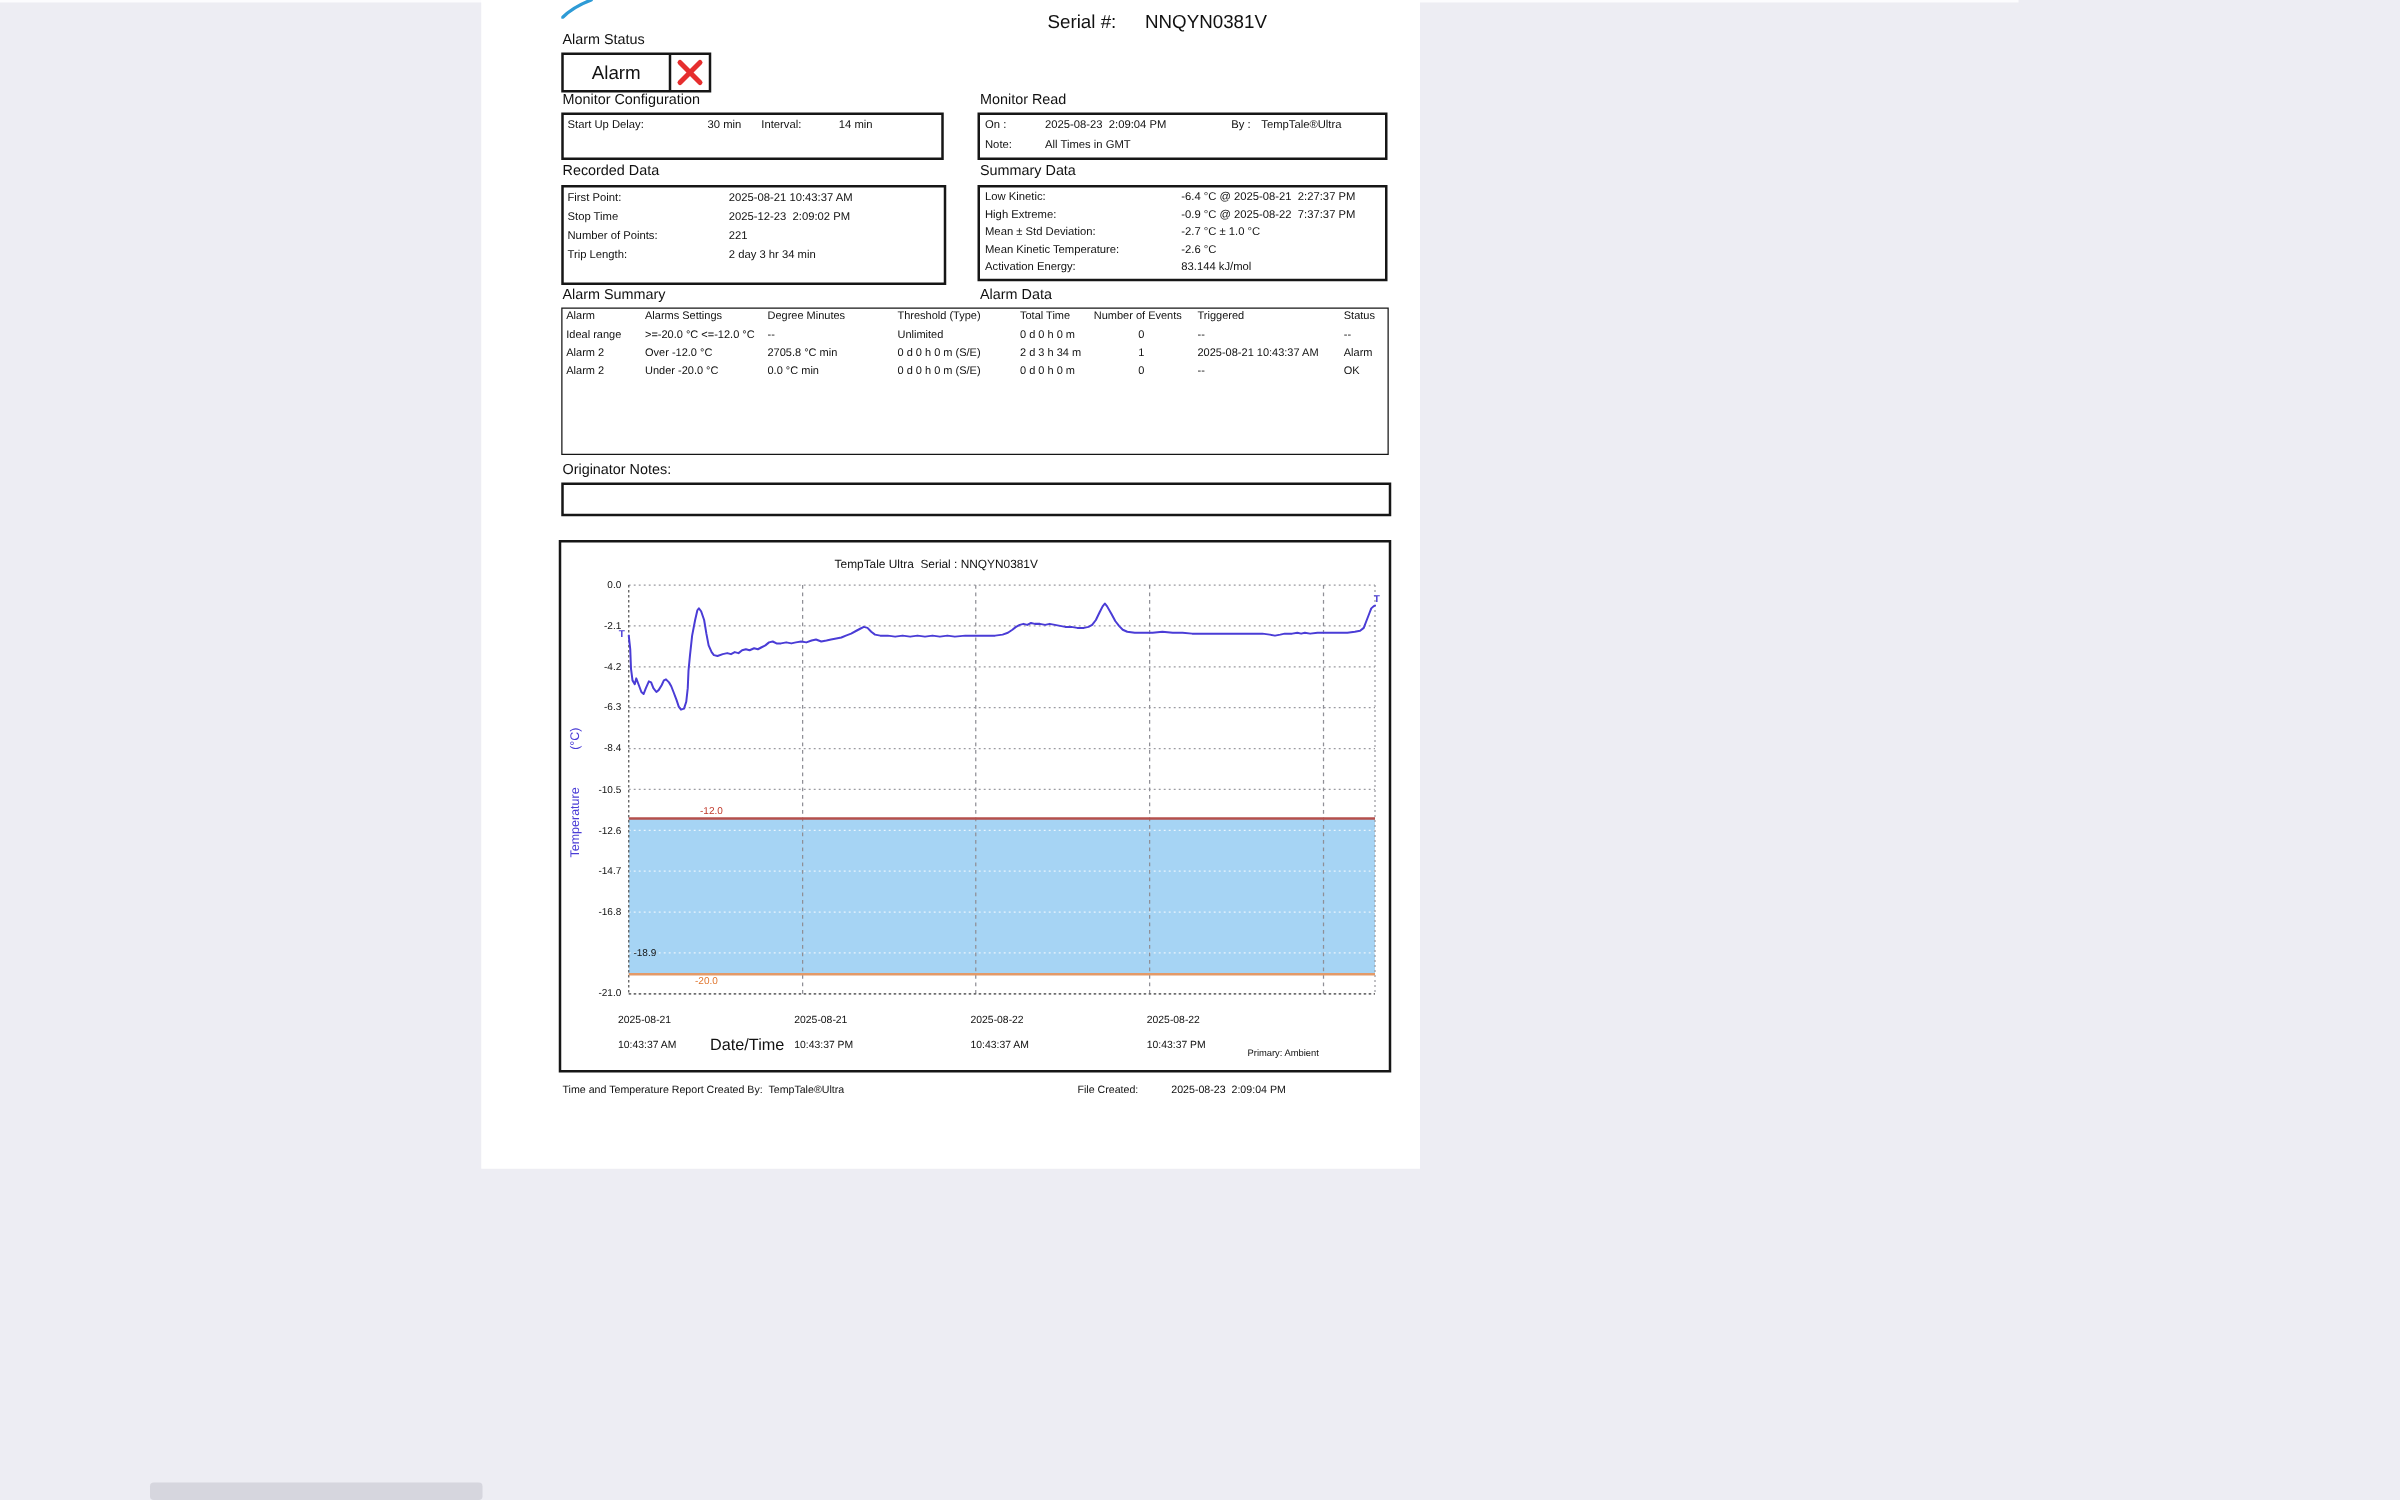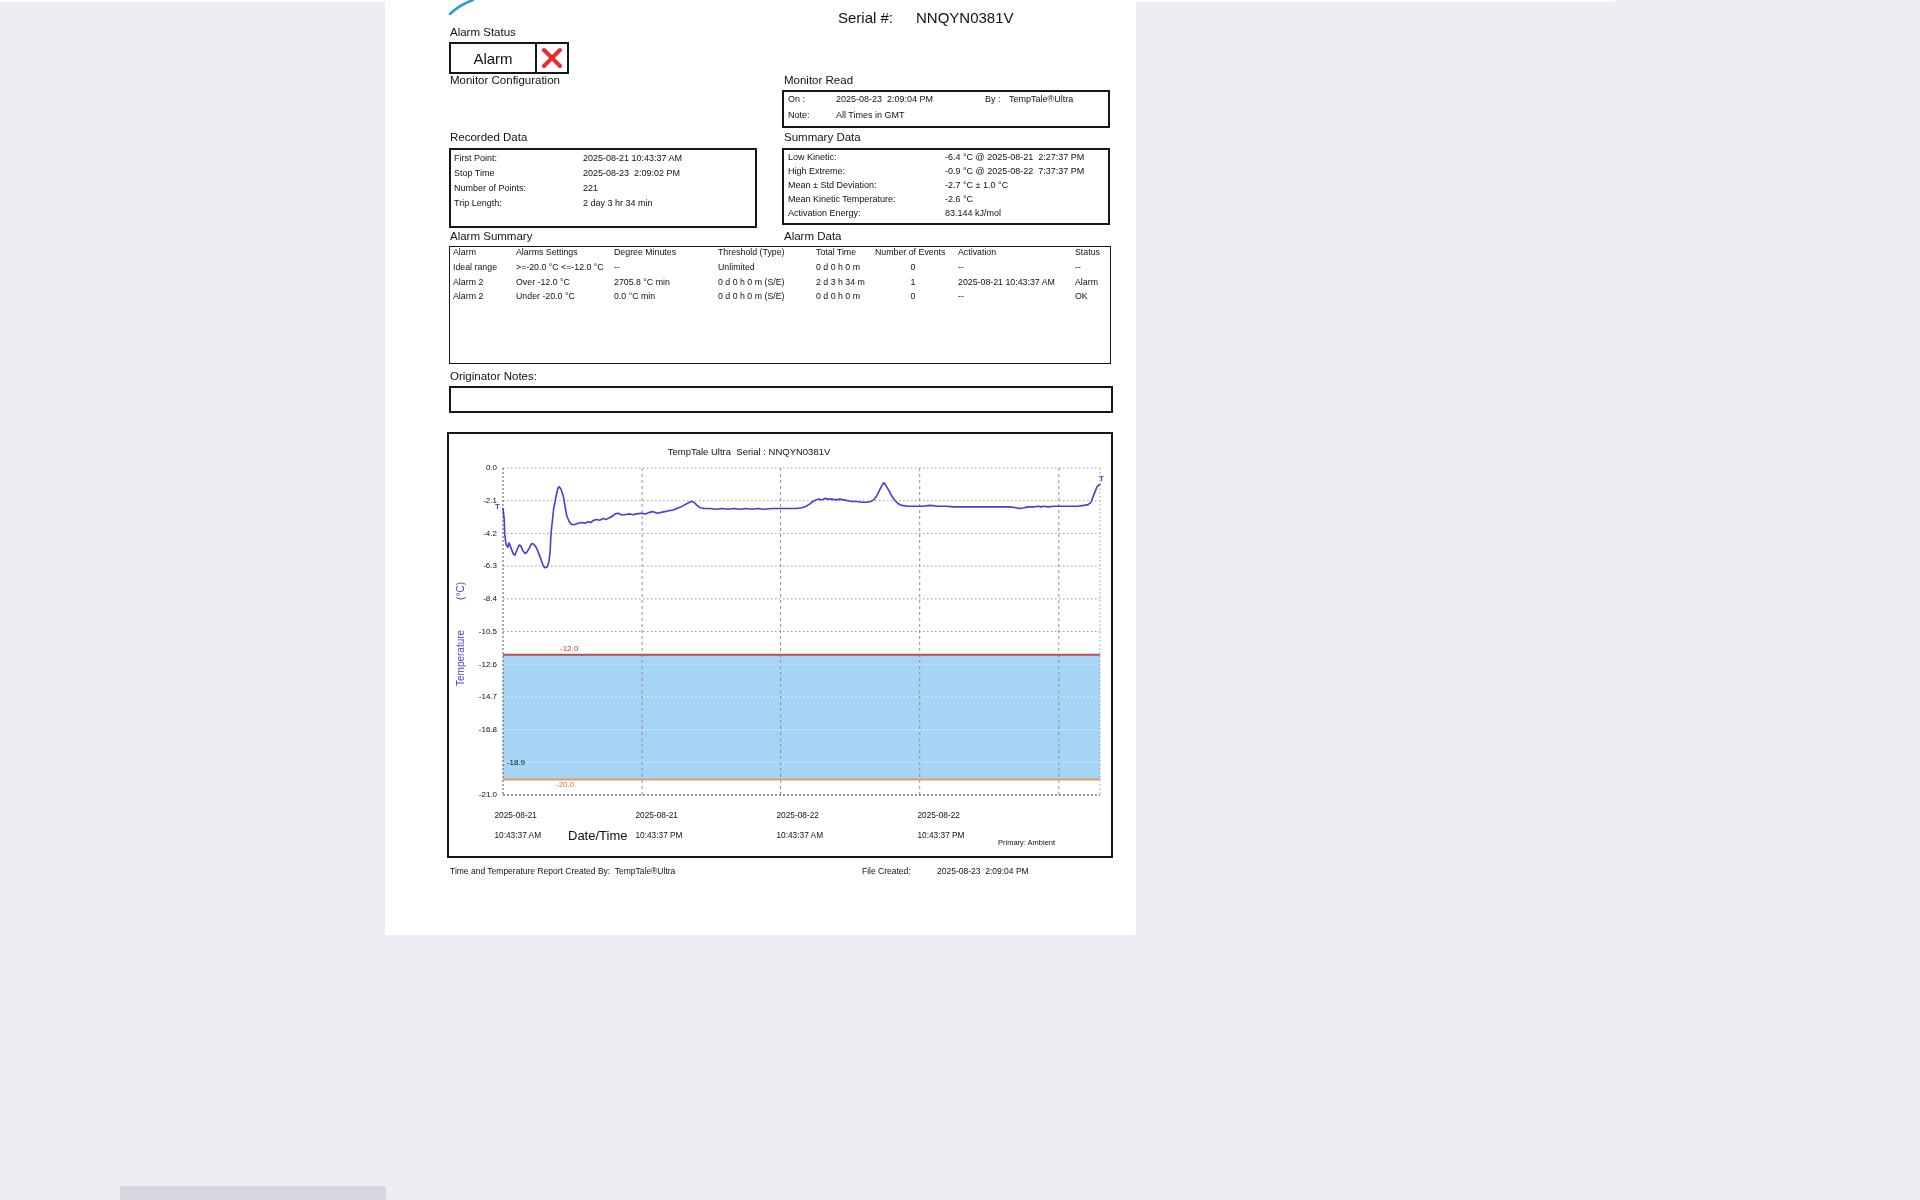--- a/index.html
+++ b/index.html
@@ -48,37 +48,43 @@
       <div class="lab">Alarm</div>
       <div class="xcell">
         <svg width="22" height="22">
           <line x1="3" y1="3" x2="19" y2="19" stroke="#e62e2e" stroke-width="4" stroke-linecap="round"></line>
           <line x1="19" y1="3" x2="3" y2="19" stroke="#e62e2e" stroke-width="4" stroke-linecap="round"></line>
         </svg>
       </div>
     </div>
 
     <span class="abs sec-title" style="left:65px;top:74px;">Monitor Configuration</span>
+    <div class="box" style="left:64px;top:90px;width:302px;height:34px;">
+      <span class="abs kv" style="left:3px;top:2px;">Start Up Delay:</span>
+      <span class="abs kv" style="left:115px;top:2px;">30 min</span>
+      <span class="abs kv" style="left:158px;top:2px;">Interval:</span>
+      <span class="abs kv" style="left:220px;top:2px;">14 min</span>
+    </div>
 
     <span class="abs sec-title" style="left:399px;top:74px;">Monitor Read</span>
     <div class="box" style="left:397px;top:90px;width:324px;height:34px;">
       <span class="abs kv" style="left:4px;top:2px;">On :</span>
       <span class="abs kv" style="left:52px;top:2px;">2025-08-23  2:09:04 PM</span>
       <span class="abs kv" style="left:201px;top:2px;">By :</span>
       <span class="abs kv" style="left:225px;top:2px;">TempTale®Ultra</span>
       <span class="abs kv" style="left:4px;top:18px;">Note:</span>
       <span class="abs kv" style="left:52px;top:18px;">All Times in GMT</span>
     </div>
 
     <span class="abs sec-title" style="left:65px;top:131px;">Recorded Data</span>
     <div class="box" style="left:64px;top:148px;width:304px;height:76px;">
       <span class="abs kv" style="left:3px;top:3px;">First Point:</span>
       <span class="abs kv" style="left:132px;top:3px;">2025-08-21 10:43:37 AM</span>
       <span class="abs kv" style="left:3px;top:18px;">Stop Time</span>
-      <span class="abs kv" style="left:132px;top:18px;">2025-08-23  2:09:02 PM</span>
+      <span class="abs kv" style="left:132px;top:18px;">2025-12-23  2:09:02 PM</span>
       <span class="abs kv" style="left:3px;top:33px;">Number of Points:</span>
       <span class="abs kv" style="left:132px;top:33px;">221</span>
       <span class="abs kv" style="left:3px;top:48px;">Trip Length:</span>
       <span class="abs kv" style="left:132px;top:48px;">2 day 3 hr 34 min</span>
     </div>
 
     <span class="abs sec-title" style="left:399px;top:131px;">Summary Data</span>
     <div class="box" style="left:397px;top:148px;width:324px;height:73px;">
       <span class="abs kv" style="left:4px;top:2px;">Low Kinetic:</span>
       <span class="abs kv" style="left:161px;top:2px;">-6.4 °C @ 2025-08-21  2:27:37 PM</span>
@@ -95,21 +101,21 @@
     <span class="abs sec-title" style="left:65px;top:230px;">Alarm Summary</span>
     <span class="abs sec-title" style="left:399px;top:230px;">Alarm Data</span>
     <div class="box" style="left:64px;top:246px;width:660px;height:116px;border-width:1.5px;"></div>
 
     <span class="cell c0 r0">Alarm</span>
     <span class="cell c1 r0">Alarms Settings</span>
     <span class="cell c2 r0">Degree Minutes</span>
     <span class="cell c3 r0">Threshold (Type)</span>
     <span class="cell c4 r0">Total Time</span>
     <span class="cell c5h r0">Number of Events</span>
-    <span class="cell c6 r0">Activation</span>
+    <span class="cell c6 r0">Triggered</span>
     <span class="cell c7 r0">Status</span>
 
     <span class="cell c0 r1">Ideal range</span>
     <span class="cell c1 r1">&gt;=-20.0 °C &lt;=-12.0 °C</span>
     <span class="cell c2 r1">--</span>
     <span class="cell c3 r1">Unlimited</span>
     <span class="cell c4 r1">0 d 0 h 0 m</span>
     <span class="cell c5 r1">0</span>
     <span class="cell c6 r1">--</span>
     <span class="cell c7 r1">--</span>

